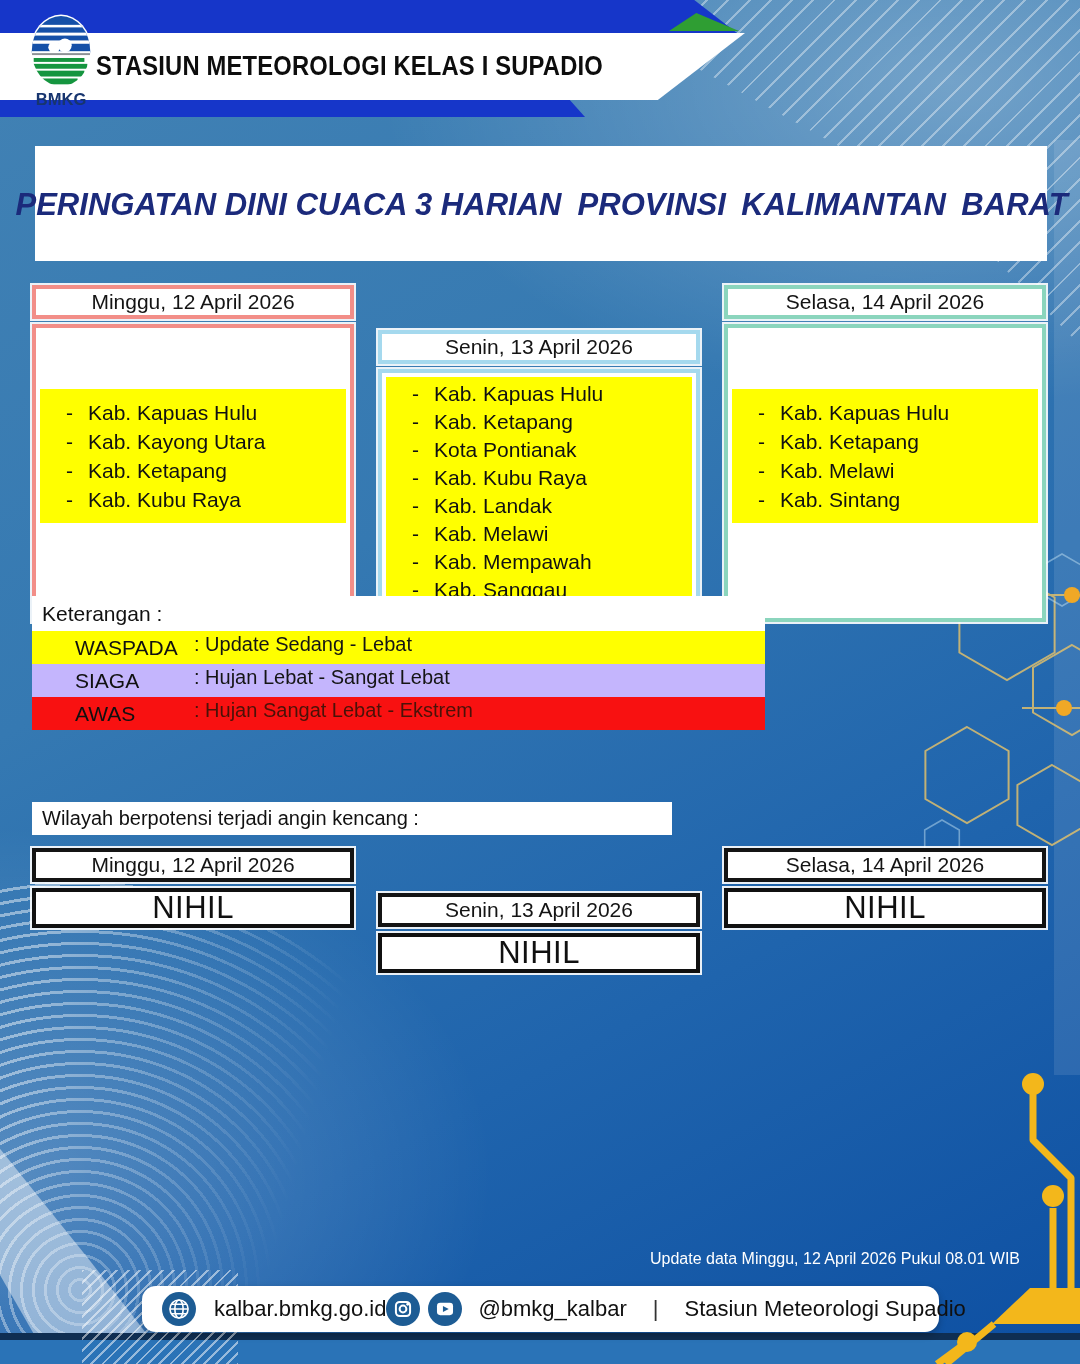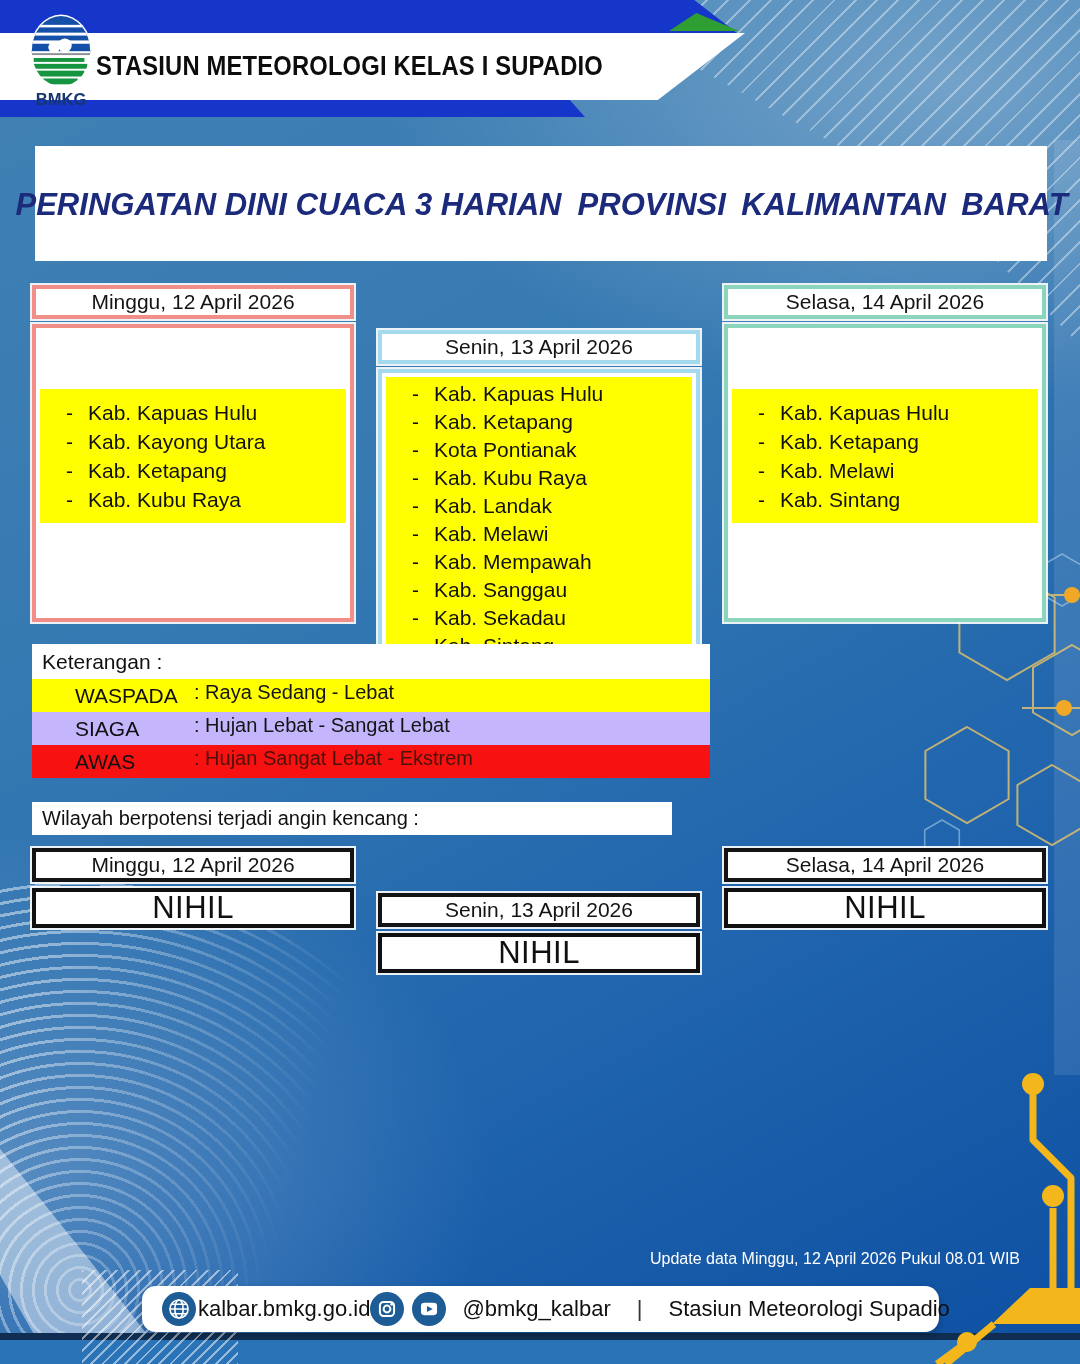--- a/index.html
+++ b/index.html
@@ -54,21 +54,21 @@
   .day-body{position:absolute;left:0;top:39px;width:322px;height:298px;background:#fff;border:4px solid;
     outline:2px solid rgba(255,255,255,.9);padding:4px;}
   .acc0{border-color:#f28e88;} .acc1{border-color:#a5d9ee;margin-top:45px;} .acc2{border-color:#8bd5bd;}
   .region-list{background:#ffff00;}
   .region-list.partial{margin-top:57px;padding:9px 0;}
   .region-list.full{height:100%;padding:3px 0 0 0;}
   .region-item{display:flex;font-size:21px;line-height:29px;color:#111;}
   .region-list.full .region-item{line-height:28px;}
   .dash{width:22px;margin-left:26px;flex:0 0 auto;}
   
-  .legend{position:absolute;left:32px;top:644px;width:678px;}
+  .legend{position:absolute;left:32px;top:596px;width:733px;}
   .legend-title{height:35px;background:#fff;font-size:21px;color:#111;display:flex;align-items:center;padding-left:10px;}
   .legend-row{height:33px;display:flex;align-items:center;}
   .legend-row.row-0{background:#ffff00;} .legend-row.row-1{background:#c4b5fd;} .legend-row.row-2{background:#f81111;}
   .legend-label{width:128px;padding-left:9px;font-size:21px;color:#101010;flex:0 0 auto;margin-left:34px;}
   .legend-desc{font-size:20px;color:#151515;position:relative;top:-3px;}
   .legend-row.row-2 .legend-desc{color:#4a1208;}
   
   .wind-label{position:absolute;left:32px;top:802px;width:640px;height:33px;background:#fff;
     font-size:20px;color:#111;display:flex;align-items:center;padding-left:10px;}
   .wind-col{position:absolute;top:848px;width:322px;height:80px;}
@@ -77,21 +77,21 @@
     outline:2px solid rgba(255,255,255,.9);display:flex;align-items:center;justify-content:center;
     font-size:21px;color:#141414;}
   .nihil-box{position:absolute;left:0;top:40px;width:322px;height:40px;background:#fff;border:4px solid;
     outline:2px solid rgba(255,255,255,.9);display:flex;align-items:center;justify-content:center;
     font-size:31px;color:#101010;letter-spacing:.5px;}
   
   .update-text{position:absolute;right:60px;top:1250px;font-size:16px;color:#fff;}
   .contact-pill{position:absolute;left:142px;top:1286px;width:797px;height:46px;background:#fff;border-radius:14px;
     display:flex;align-items:center;padding:0 20px;box-shadow:0 3px 7px rgba(0,0,0,0.25);}
   .pill-text{font-size:22px;color:#101010;white-space:nowrap;}
-  .site-text{margin-left:2px;}
+  .site-text{margin-left:18px;}
   .icon-ig{margin-left:auto;} .icon-yt{margin-left:8px;}
   .handle{margin-left:16px;} .sep{margin:0 26px;color:#333;} .pill-station{margin-right:4px;}
   .pill-icon{flex:0 0 auto;display:block;}
   
   .hex-decor{position:absolute;left:912px;top:540px;}
   .circuit{position:absolute;left:860px;top:1036px;}
 </style>
 </head>
 <body>
 
@@ -263,21 +263,21 @@
             <span>Kab. Sintang</span>
           </div>
       </div>
     </div>
   </div>
 
   <div class="legend">
     <div class="legend-title">Keterangan :</div>
     <div class="legend-row row-0">
       <span class="legend-label">WASPADA</span>
-      <span class="legend-desc">: Raya Sedang - Lebat</span>
+      <span class="legend-desc">: Update Sedang - Lebat</span>
     </div>
     <div class="legend-row row-1">
       <span class="legend-label">SIAGA</span>
       <span class="legend-desc">: Hujan Lebat - Sangat Lebat</span>
     </div>
     <div class="legend-row row-2">
       <span class="legend-label">AWAS</span>
       <span class="legend-desc">: Hujan Sangat Lebat - Ekstrem</span>
     </div>
   </div>

